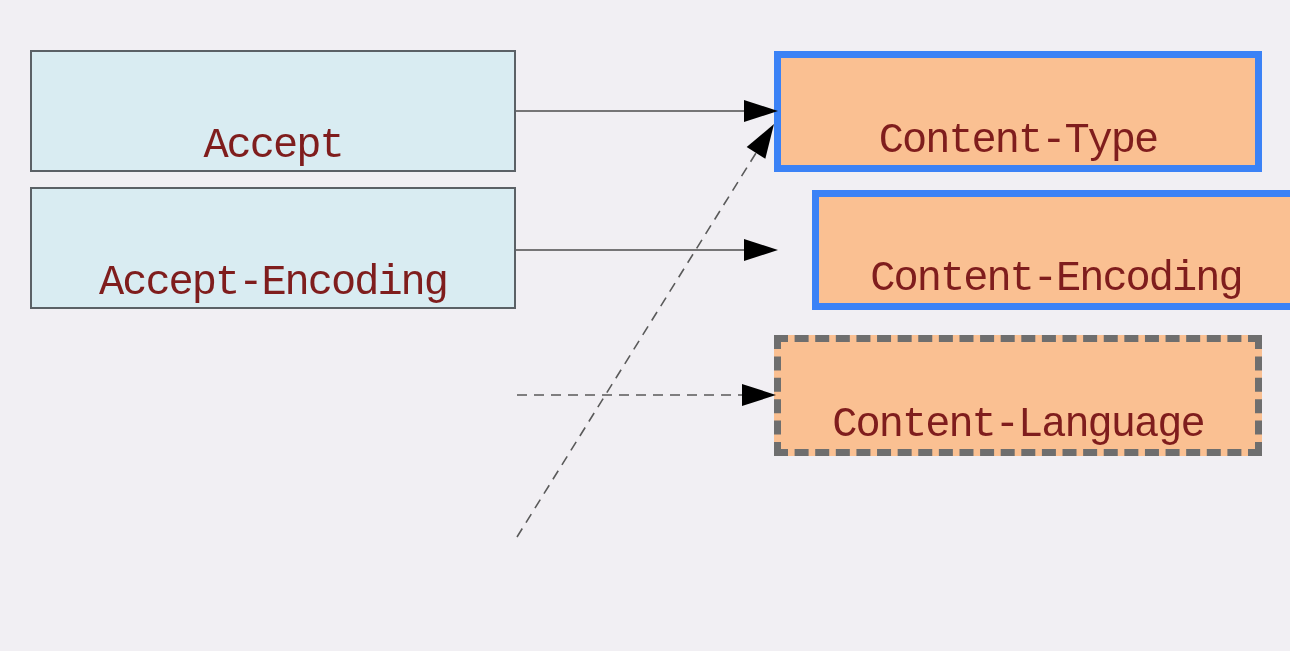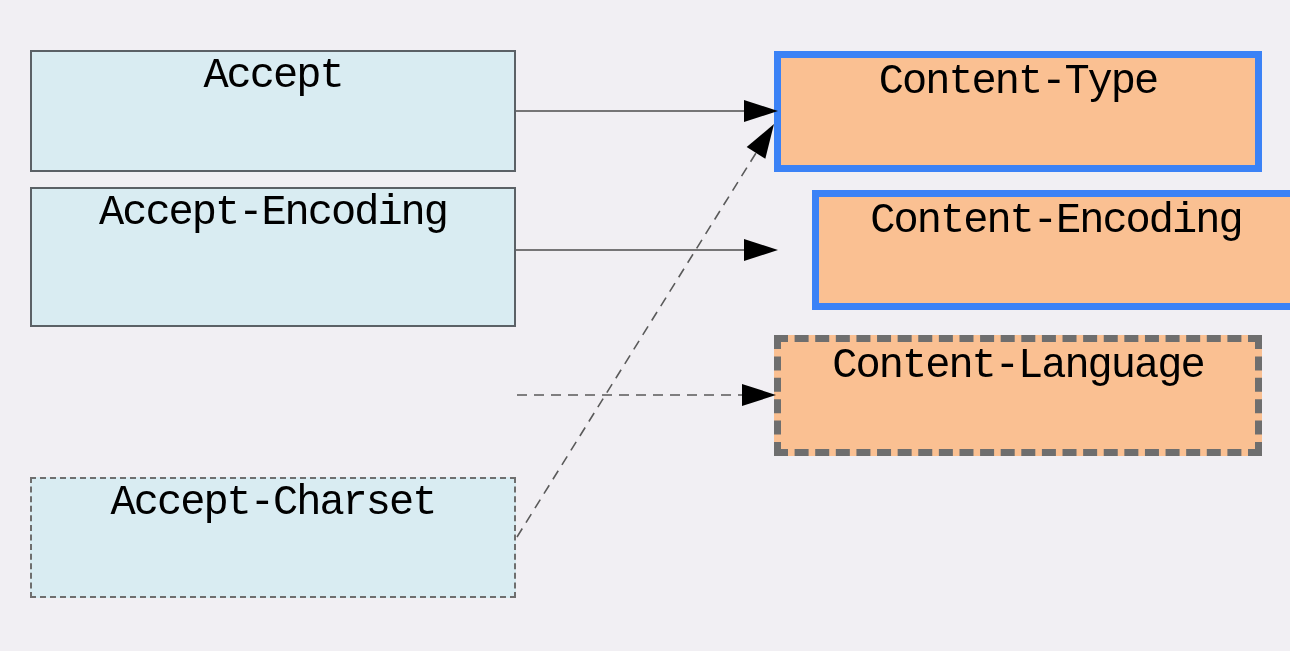--- a/index.html
+++ b/index.html
@@ -10,26 +10,26 @@
     position: relative;
     width: 1290px;
     height: 651px;
     background: #f1eff3;
     overflow: hidden;
     font-family: "Liberation Mono", "DejaVu Sans Mono", monospace;
   }
   .hbox {
     position: absolute;
     display: flex;
-    align-items: flex-start;
+    align-items: flex-end;
     justify-content: center;
     box-sizing: border-box;
     font-size: 42px;
     letter-spacing: -2px;
-    color: #000000;
+    color: #7f1d1d;
     text-align: center;
   }
   .req {
     left: 30px;
     width: 486px;
     background: #d9ecf2;
     border: 2px solid #5b6166;
   }
   .res {
     left: 774px;
@@ -52,28 +52,25 @@
 </style>
 </head>
 <body>
 
 <div class="canvas">
 
   <div class="hbox req" style="top:50px;height:122px;">
     <span>Accept</span>
   </div>
 
-  <div class="hbox req" style="top:187px;height:140px;">
+  <div class="hbox req" style="top:187px;height:122px;">
     <span>Accept-Encoding</span>
   </div>
 
 
-  <div class="hbox req dashed" style="top:477px;height:121px;">
-    <span>Accept-Charset</span>
-  </div>
 
   <div class="hbox res" style="top:51px;height:121px;">
     <span>Content-Type</span>
   </div>
 
   <div class="hbox res" style="top:190px;height:120px;margin-left:38px;">
     <span>Content-Encoding</span>
   </div>
 
   <div class="hbox res dashed" style="top:335px;height:121px;">

